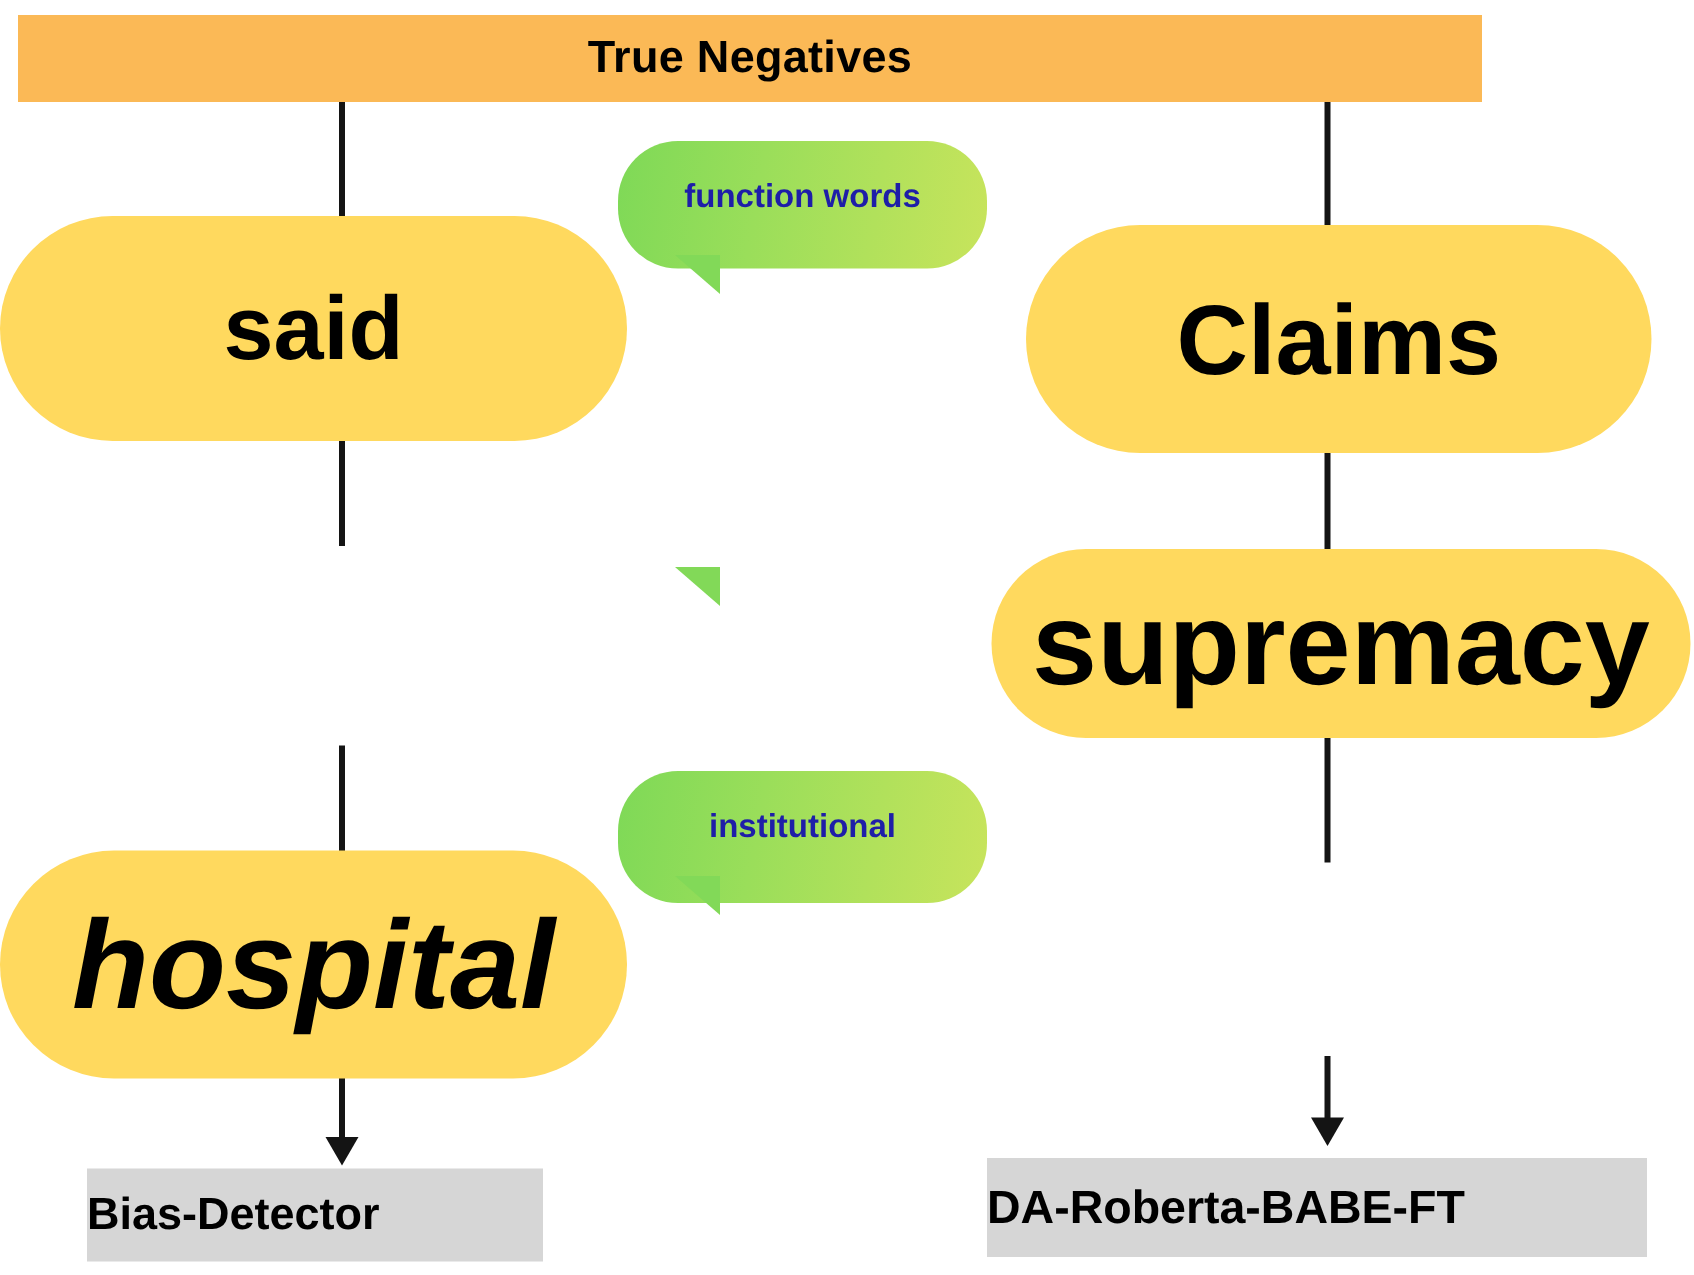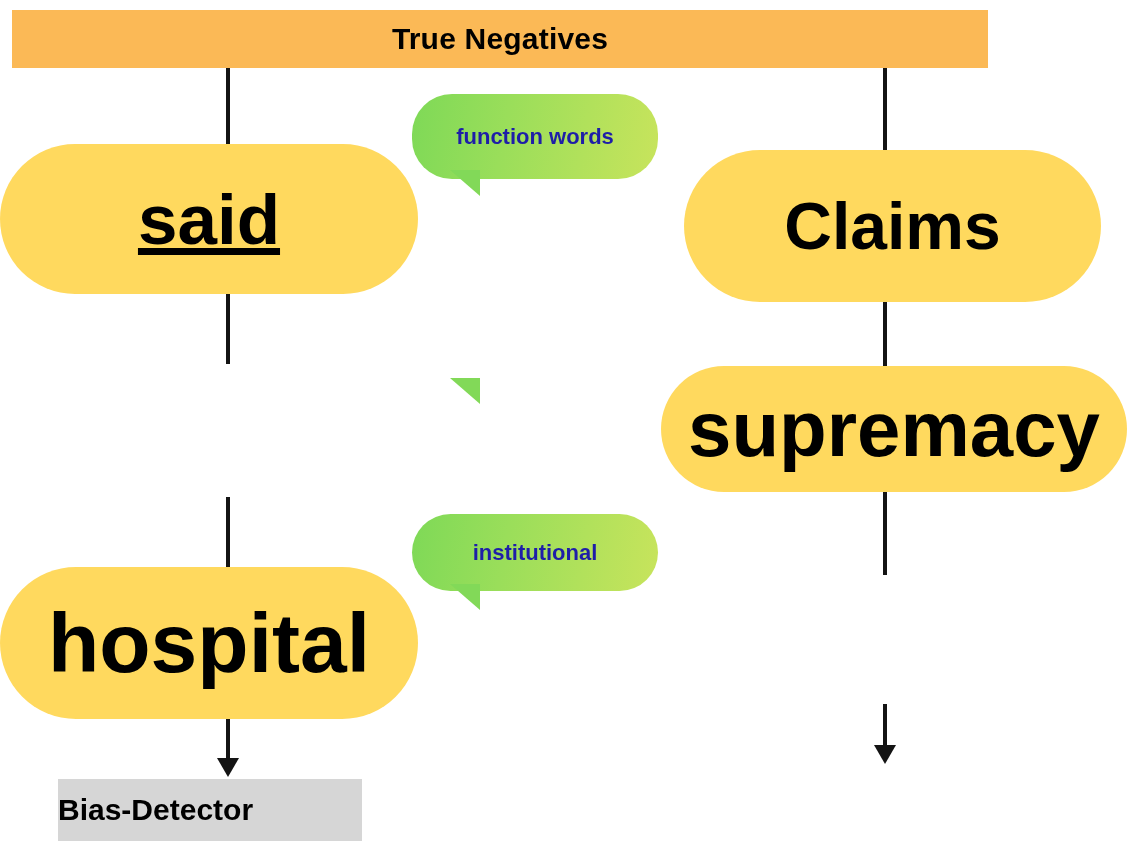--- a/index.html
+++ b/index.html
@@ -75,21 +75,20 @@
     white-space: nowrap;
     line-height: 1;
   }
 
   
   .bubble {
     position: absolute;
     border-radius: 40px;
     background: linear-gradient(100deg, #7ed957 0%, #9ade5a 38%, #c8e45c 100%);
     display: flex;
-    align-items: center;
     justify-content: center;
     box-sizing: border-box;
     padding: 24px 18px;
   }
   .bubble-label {
     font-family: "Liberation Sans", sans-serif;
     font-weight: bold;
     color: #1e1ea8;
     text-align: center;
     line-height: 1.18;
@@ -131,26 +130,26 @@
   <div class="connector connector-left" style="top:717px; height:44px;"></div>
   <div class="arrow-head" style="left:217px; top:758px;"></div>
 
   <div class="connector connector-right" style="top:68px;  height:88px;"></div>
   <div class="connector connector-right" style="top:298px; height:70px;"></div>
   <div class="connector connector-right" style="top:489px; height:86px;"></div>
   <div class="connector connector-right" style="top:704px; height:44px;"></div>
   <div class="arrow-head" style="left:874px; top:745px;"></div>
 
   <div class="pill" style="left:0px; top:144px; width:418px; height:150px;">
-    <span class="pill-label" style="font-size:71px;text-decoration:underline;">said</span>
+    <span class="pill-label" style="font-size:60px;">said</span>
   </div>
 
 
   <div class="pill" style="left:0px; top:567px; width:418px; height:152px;">
-    <span class="pill-label" style="font-size:84px;">hospital</span>
+    <span class="pill-label" style="font-size:84px;font-style:italic;">hospital</span>
   </div>
 
   <div class="pill" style="left:684px; top:150px; width:417px; height:152px;">
     <span class="pill-label" style="font-size:66px;">Claims</span>
   </div>
 
   <div class="pill" style="left:661px; top:366px; width:466px; height:126px;">
     <span class="pill-label" style="font-size:78px;">supremacy</span>
   </div>
 
@@ -161,26 +160,29 @@
   <div class="bubble-tail" style="left:434px; top:170px;
               border-left:16px solid transparent;
               border-right:30px solid #82d958;
               border-bottom:26px solid transparent;"></div>
 
   <div class="bubble-tail" style="left:434px; top:378px;
               border-left:16px solid transparent;
               border-right:30px solid #82d958;
               border-bottom:26px solid transparent;"></div>
 
-  <div class="bubble" style="left:412px; top:514px; width:246px; height:77px;">
+  <div class="bubble" style="left:412px; top:514px; width:246px; height:88px;">
     <span class="bubble-label" style="font-size:22px;">institutional</span>
   </div>
   <div class="bubble-tail" style="left:434px; top:584px;
               border-left:16px solid transparent;
               border-right:30px solid #82d958;
               border-bottom:26px solid transparent;"></div>
 
   <div class="model-box" style="left:58px; top:779px; width:304px; height:62px;">
     <span class="model-label" style="font-size:30px;">Bias-Detector</span>
   </div>
 
+  <div class="model-box" style="left:658px; top:772px; width:440px; height:66px;">
+    <span class="model-label" style="font-size:31px;">DA-Roberta-BABE-FT</span>
+  </div>
 
 </div>
 
 </body></html>

